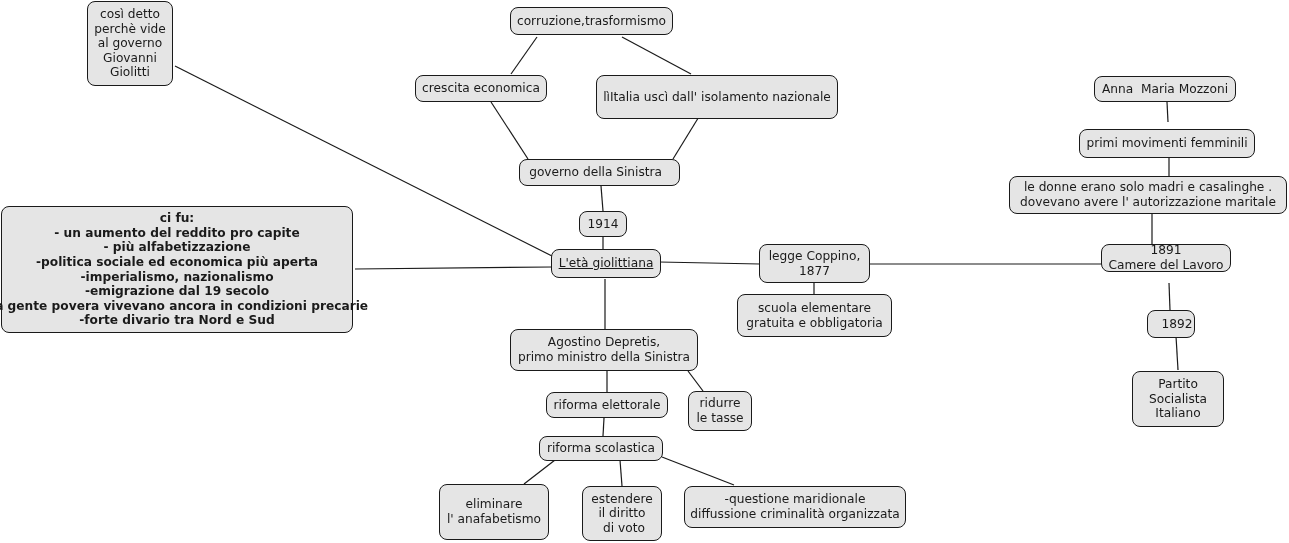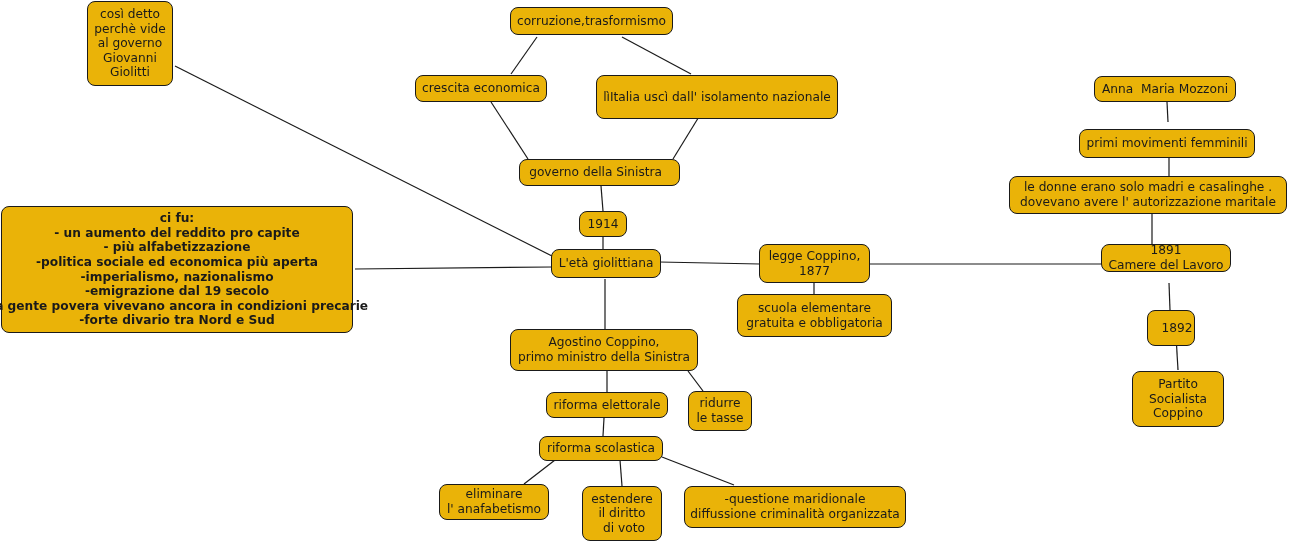--- a/index.html
+++ b/index.html
@@ -1,20 +1,20 @@
 <!DOCTYPE html>
 <html><head>
 <meta charset="utf-8">
 <style>
   html, body { margin: 0; padding: 0; background: #ffffff; }
   body { width: 1289px; height: 543px; position: relative; overflow: hidden;
          font-family: "DejaVu Sans", sans-serif; }
   #links { position: absolute; left: 0; top: 0; width: 1289px; height: 543px; }
   #links line { stroke: #1a1a1a; stroke-width: 1.2; }
-  .node { position: absolute; box-sizing: border-box; background: #eab308;
+  .node { position: absolute; box-sizing: border-box; background: #e5e5e5;
           border: 1px solid #1a1a1a; border-radius: 8px; color: #1a1a1a;
           font-size: 12.2px; line-height: 14.6px; text-align: center;
           white-space: pre; display: flex; align-items: center; justify-content: center;
           cursor: pointer; }
 </style>
 </head>
 <body>
 
 <svg id="links" xmlns="http://www.w3.org/2000/svg">
   <line x1="537" y1="37" x2="511" y2="74"></line>
@@ -45,48 +45,48 @@
 <div class="node" style="left:87px;top:1px;width:86px;height:85px;">così detto
 perchè vide
 al governo
 Giovanni
 Giolitti</div>
 <div class="node" style="left:510px;top:7px;width:163px;height:28px;">corruzione,trasformismo</div>
 <div class="node" style="left:415px;top:75px;width:132px;height:27px;">crescita economica</div>
 <div class="node" style="left:596px;top:75px;width:242px;height:44px;">lìItalia uscì dall' isolamento nazionale</div>
 <div class="node" style="left:519px;top:159px;width:161px;height:27px;">governo della Sinistra  </div>
 <div class="node" style="left:579px;top:211px;width:48px;height:26px;">1914</div>
-<div class="node" style="left:551px;top:249px;width:110px;height:29px;">L'età giolittiana</div>
+<div class="node" style="left:551px;top:249px;width:110px;height:29px;text-decoration:underline;">L'età giolittiana</div>
 <div class="node" style="left:1px;top:206px;width:352px;height:127px;font-weight:bold;">ci fu:
 - un aumento del reddito pro capite
 - più alfabetizzazione
 -politica sociale ed economica più aperta
 -imperialismo, nazionalismo
 -emigrazione dal 19 secolo
 -la gente povera vivevano ancora in condizioni precarie
 -forte divario tra Nord e Sud</div>
 <div class="node" style="left:759px;top:244px;width:111px;height:39px;">legge Coppino,
 1877</div>
 <div class="node" style="left:737px;top:294px;width:155px;height:43px;">scuola elementare
 gratuita e obbligatoria</div>
-<div class="node" style="left:510px;top:329px;width:188px;height:42px;">Agostino Coppino,
+<div class="node" style="left:510px;top:329px;width:188px;height:42px;">Agostino Depretis,
 primo ministro della Sinistra</div>
 <div class="node" style="left:546px;top:392px;width:122px;height:26px;">riforma elettorale</div>
 <div class="node" style="left:688px;top:391px;width:64px;height:40px;">ridurre
 le tasse</div>
 <div class="node" style="left:539px;top:436px;width:124px;height:25px;">riforma scolastica</div>
-<div class="node" style="left:439px;top:484px;width:110px;height:36px;">eliminare
+<div class="node" style="left:439px;top:484px;width:110px;height:56px;">eliminare
 l' anafabetismo</div>
 <div class="node" style="left:582px;top:486px;width:80px;height:55px;">estendere
 il diritto
  di voto</div>
 <div class="node" style="left:684px;top:486px;width:222px;height:42px;">-questione maridionale
 diffussione criminalità organizzata</div>
 <div class="node" style="left:1094px;top:76px;width:142px;height:26px;">Anna  Maria Mozzoni</div>
 <div class="node" style="left:1079px;top:122px;width:176px;height:29px;margin-top:7px;">primi movimenti femminili</div>
 <div class="node" style="left:1009px;top:176px;width:278px;height:38px;">le donne erano solo madri e casalinghe .
 dovevano avere l' autorizzazione maritale</div>
 <div class="node" style="left:1101px;top:244px;width:130px;height:28px;">1891
 Camere del Lavoro</div>
-<div class="node" style="left:1147px;top:310px;width:48px;height:36px;padding-left:12px;">1892</div>
+<div class="node" style="left:1147px;top:310px;width:48px;height:28px;padding-left:12px;">1892</div>
 <div class="node" style="left:1132px;top:371px;width:92px;height:56px;">Partito
 Socialista
-Coppino</div>
+Italiano</div>
 
 </body></html>

